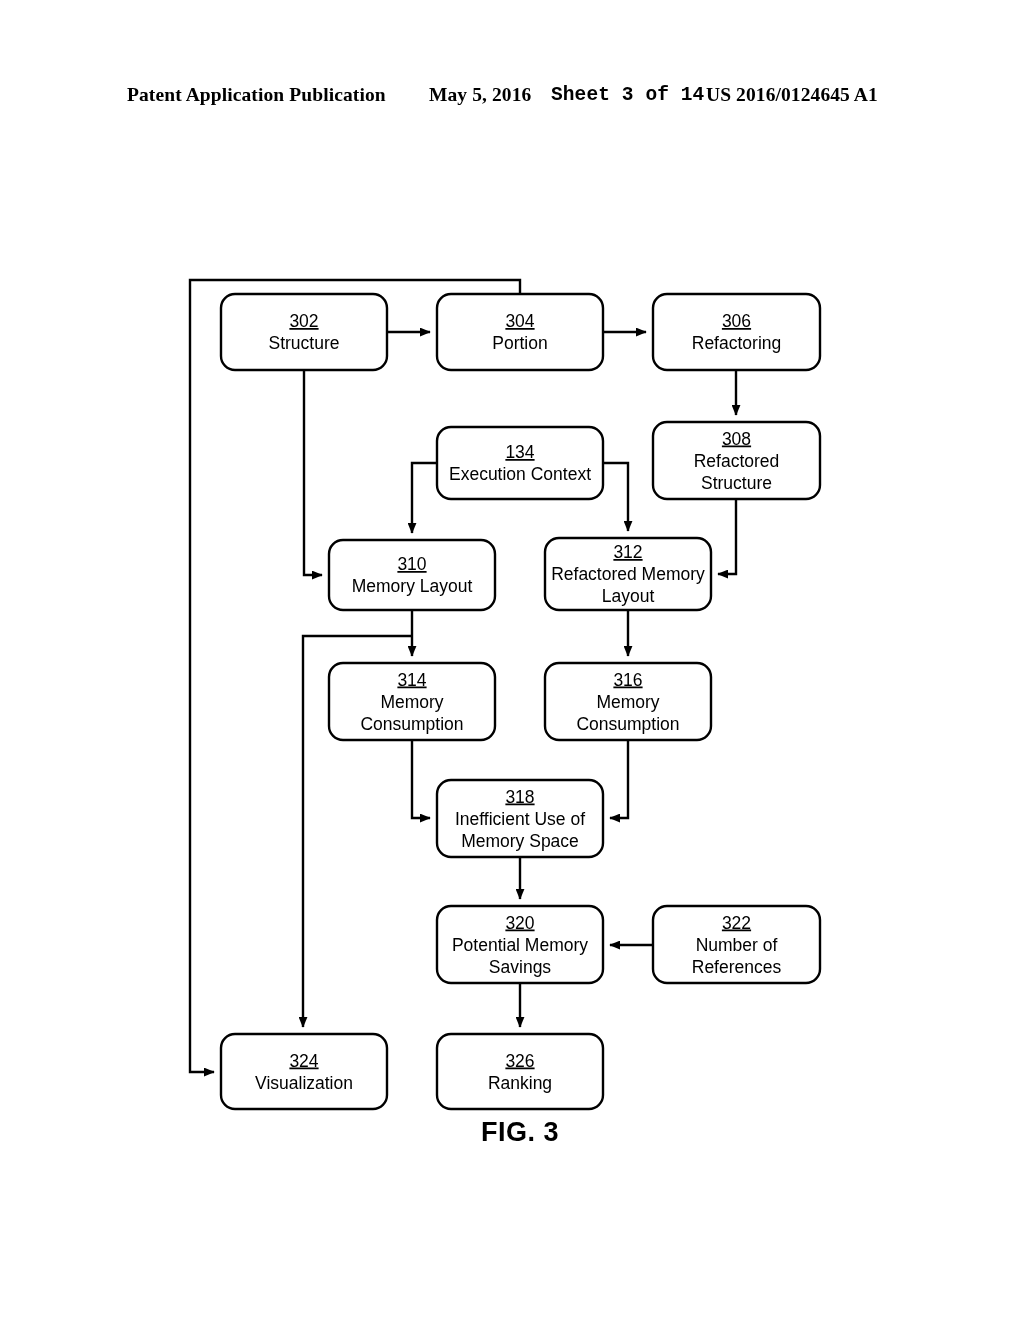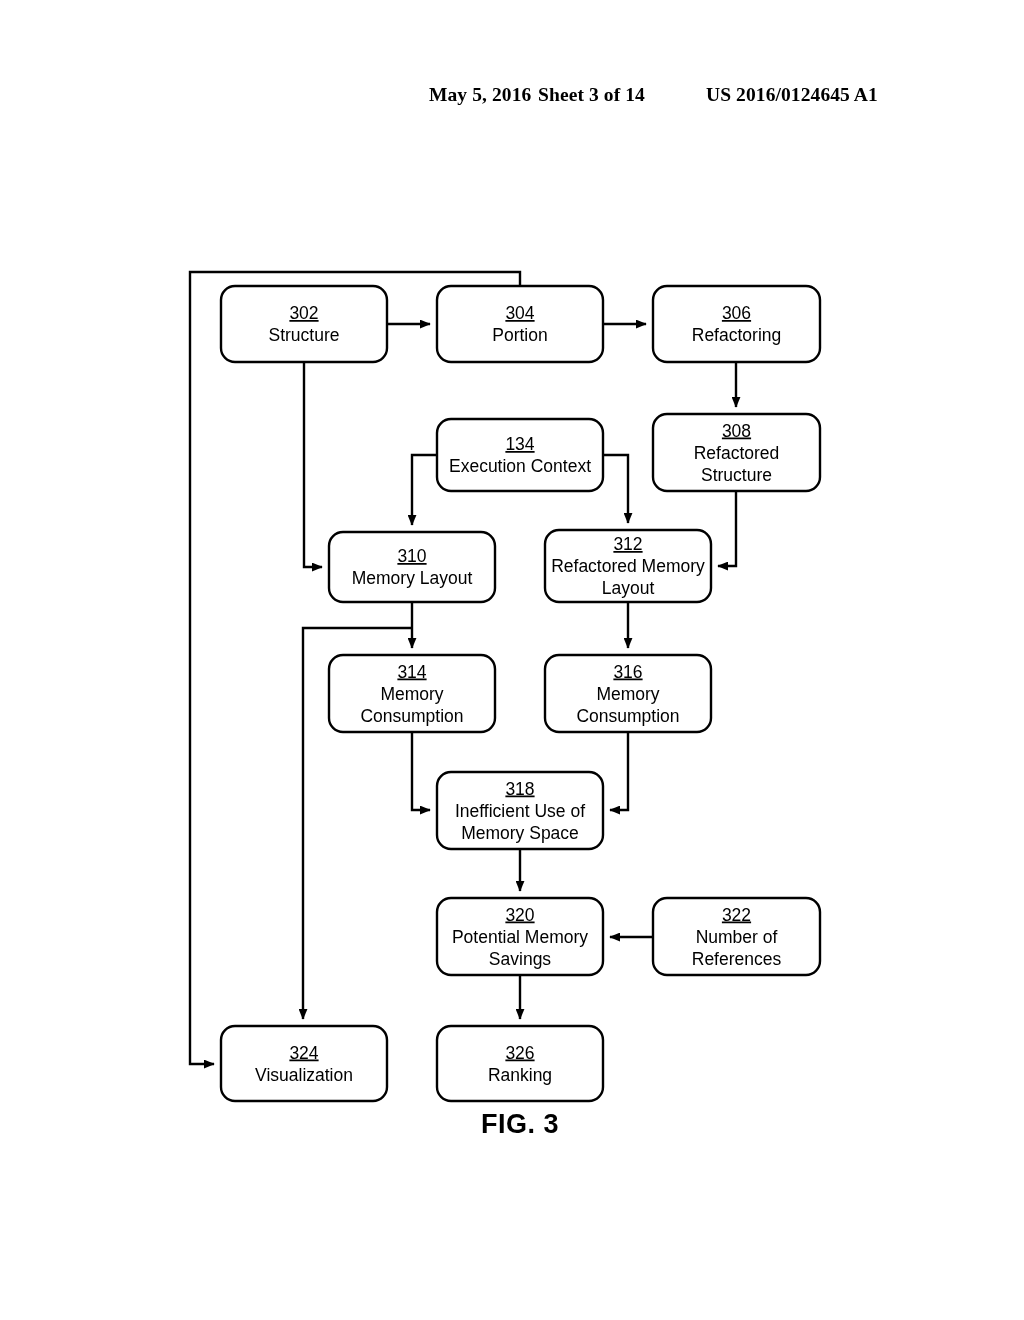--- a/index.html
+++ b/index.html
@@ -36,31 +36,32 @@
     position: absolute;
     left: 127px;
   }
   #page-header .hdr-date {
     position: absolute;
     left: 429px;
     text-align: right;
   }
   #page-header .hdr-sheet {
     position: absolute;
-    left: 538px;
+    left: 551px;
+    font-family: Liberation Mono, monospace;
   }
   #page-header .hdr-docnum {
     position: absolute;
     left: 706px;
   }
 
   
   #figure-area {
     position: absolute;
-    top: 0;
+    top: 8px;
     left: 0;
     width: 1024px;
     height: 932px;
   }
   svg#flow-svg {
     position: absolute;
     top: 0;
     left: 0;
     width: 1024px;
     height: 1320px;
@@ -98,20 +99,21 @@
     font-size: 27px;
     text-anchor: middle;
     fill: #000000;
     letter-spacing: 0.5px;
   }
 </style>
 </head>
 <body>
 
 <div id="page-header">
+  <span class="hdr-pub">Patent Application Publication</span>
   <span class="hdr-date">May 5, 2016</span>
   <span class="hdr-sheet">Sheet 3 of 14</span>
   <span class="hdr-docnum">US 2016/0124645 A1</span>
 </div>
 
 <div id="figure-area">
   <svg id="flow-svg" viewBox="0 0 1024 1320" xmlns="http://www.w3.org/2000/svg">
     <defs>
       <marker id="arrowhead" markerWidth="11" markerHeight="9" refX="10.2" refY="4.5" orient="auto" markerUnits="userSpaceOnUse">
         <path d="M 0 0 L 11 4.5 L 0 9 z" fill="#000000"></path>

